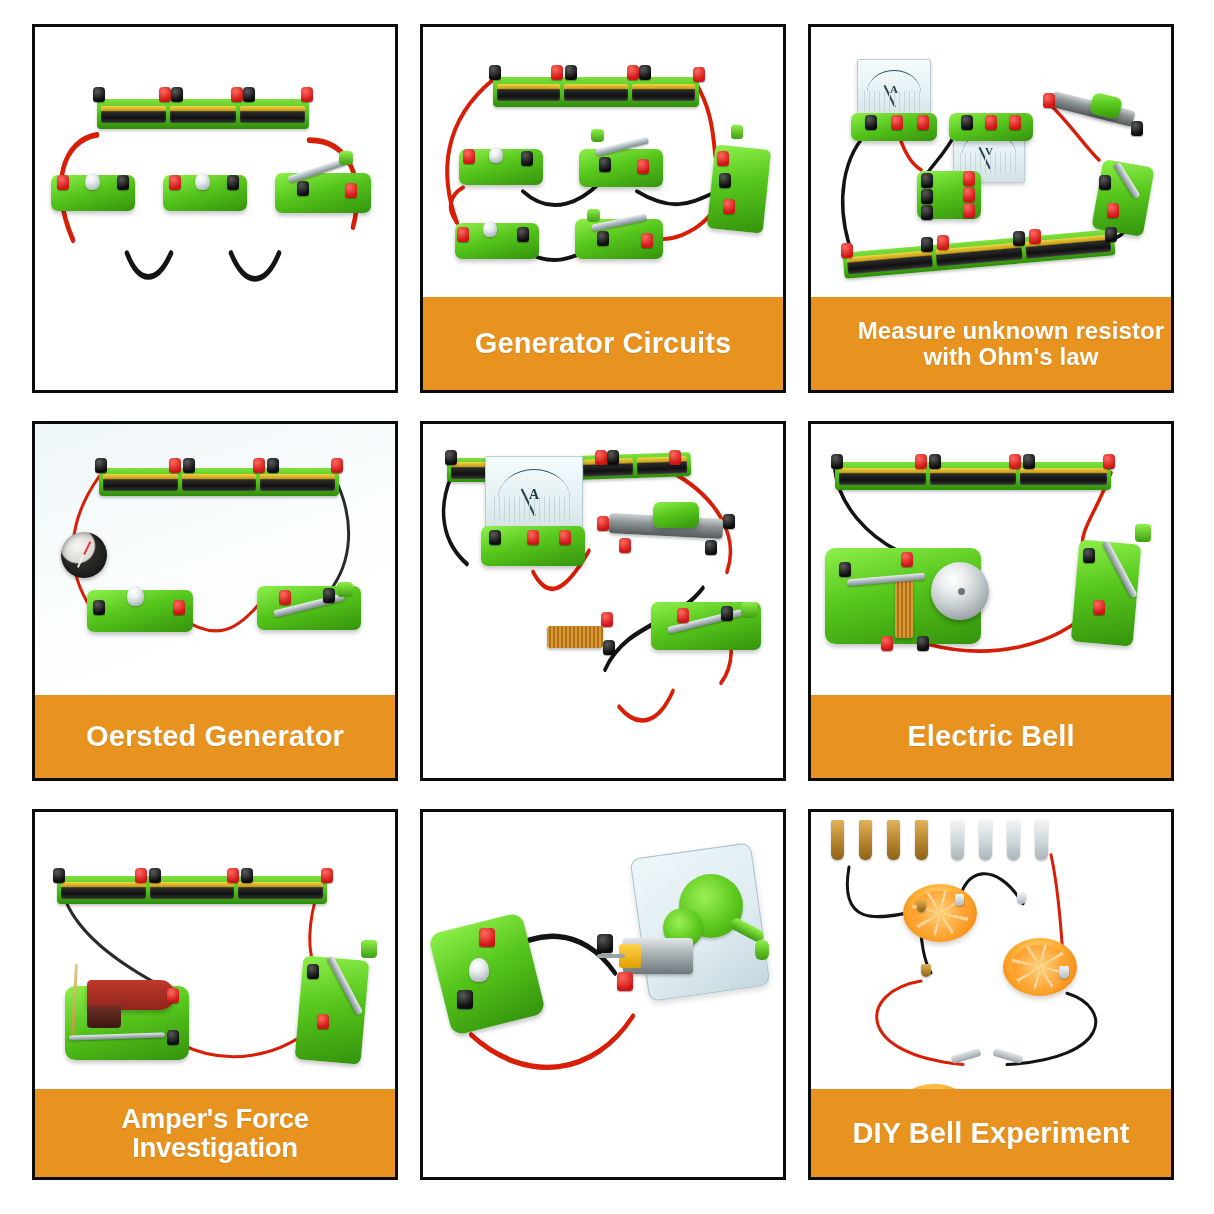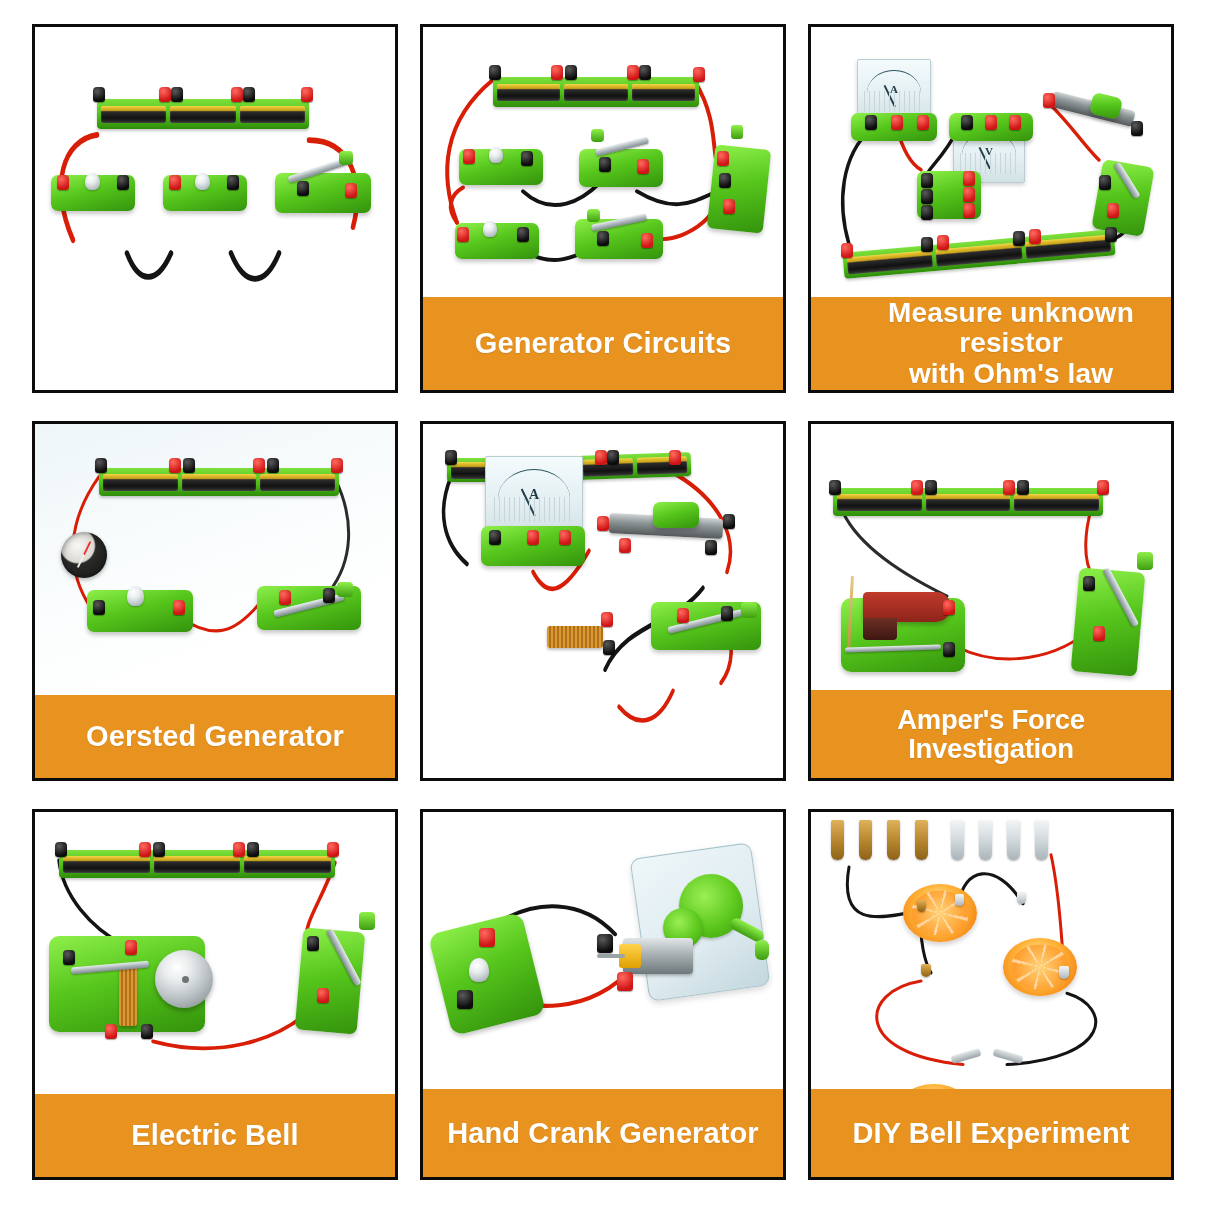--- a/index.html
+++ b/index.html
@@ -57,21 +57,21 @@
     justify-content: center;
     text-align: center;
     font-weight: bold;
     letter-spacing: .1px;
     line-height: 1.06;
     padding: 0 4px;
     box-sizing: border-box;
     text-shadow: 0 1px 1px rgba(0,0,0,.10);
   }
   .caption.h-r1 { height: 93px; font-size: 29px; }
-  .caption.h-r1.two-line { font-size: 28px; line-height: 1.08; padding-left: 44px; }
+  .caption.h-r1.two-line { font-size: 24px; line-height: 1.08; padding-left: 44px; }
   .caption.h-r2 { height: 83px;  font-size: 29px; }
   .caption.h-r3 { height: 88px;  font-size: 29px; }
   .caption.tight { font-size: 27.5px; letter-spacing: -0.3px; }
 
   
   .abs { position: absolute; }
 
   
   .rail {
     height: 30px;
@@ -470,56 +470,20 @@
       <div class="abs base" style="left:228px; top:178px; width:110px; height:48px;"></div>
       <div class="abs knife-arm" style="left:244px; top:194px; width:76px; transform:rotate(-14deg);"></div>
       <div class="abs" style="left:318px; top:178px; width:16px; height:16px; border-radius:4px; background:linear-gradient(180deg,#8ef04a,#3f9e10);"></div>
       <div class="abs term red" style="left:254px; top:184px;"></div>
       <div class="abs term black" style="left:298px; top:182px;"></div>
     </div>
   </div>
 
   <div class="tile">
     <div class="photo tint-plain">
-      <svg class="wires" viewBox="0 0 360 272" preserveAspectRatio="none">
-        <path d="M26,72 C34,116 84,150 136,176" stroke="#2b2b2b" stroke-width="3" fill="none" stroke-linecap="round"></path>
-        <path d="M284,74 C272,110 272,140 282,156" stroke="#d81e06" stroke-width="3" fill="none" stroke-linecap="round"></path>
-        <path d="M146,228 C190,250 246,242 284,206" stroke="#d81e06" stroke-width="3" fill="none" stroke-linecap="round"></path>
-      </svg>
-      <div class="abs rail" style="left:22px; top:64px; width:270px; height:28px;">
-        <div class="cell"></div>
-        <div class="cell"></div>
-        <div class="cell"></div>
-      </div>
-      <div class="abs term black" style="left:18px; top:56px;"></div>
-      <div class="abs term red" style="left:100px; top:56px;"></div>
-      <div class="abs term black" style="left:114px; top:56px;"></div>
-      <div class="abs term red" style="left:192px; top:56px;"></div>
-      <div class="abs term black" style="left:206px; top:56px;"></div>
-      <div class="abs term red" style="left:286px; top:56px;"></div>
-
-      <div class="abs base" style="left:30px; top:174px; width:124px; height:74px; border-radius:10px;"></div>
-      <div class="abs magnet" style="left:52px; top:168px; width:88px; height:30px; border-radius:6px 20px 20px 6px;"></div>
-      <div class="abs" style="left:52px; top:194px; width:34px; height:22px; background:linear-gradient(180deg,#6d2f24,#3d1712); border-radius:0 0 4px 4px;"></div>
-      <div class="abs" style="left:38px; top:152px; width:3px; height:74px; background:linear-gradient(180deg,#e6c98a,#b9953f); transform:rotate(3deg);"></div>
-      <div class="abs knife-arm" style="left:34px; top:222px; width:96px; height:5px; transform:rotate(-2deg);"></div>
-      <div class="abs term red" style="left:132px; top:176px;"></div>
-      <div class="abs term black" style="left:132px; top:218px;"></div>
-
-      <div class="abs base" style="left:264px; top:146px; width:66px; height:104px; transform:rotate(5deg);"></div>
-      <div class="abs knife-arm" style="left:278px; top:170px; width:64px; transform:rotate(62deg);"></div>
-      <div class="abs" style="left:326px; top:128px; width:16px; height:18px; border-radius:4px; background:linear-gradient(180deg,#8ef04a,#3f9e10);"></div>
-      <div class="abs term black" style="left:272px; top:152px;"></div>
-      <div class="abs term red" style="left:282px; top:202px;"></div>
-    </div>
-    <div class="caption h-r3 tight">Amper's Force Investigation</div>
-  </div>
-
-  <div class="tile">
-    <div class="photo tint-plain">
       <svg class="wires" viewBox="0 0 360 268" preserveAspectRatio="none">
         <path d="M24,46 C28,80 56,110 88,126" stroke="#141414" stroke-width="3.5" fill="none" stroke-linecap="round"></path>
         <path d="M34,136 C22,166 24,190 62,206" stroke="#141414" stroke-width="3.5" fill="none" stroke-linecap="round"></path>
         <path d="M300,48 C286,86 268,106 272,122" stroke="#d81e06" stroke-width="3.5" fill="none" stroke-linecap="round"></path>
         <path d="M118,218 C180,234 244,220 282,182" stroke="#d81e06" stroke-width="3.5" fill="none" stroke-linecap="round"></path>
       </svg>
       <div class="abs rail" style="left:24px; top:38px; width:276px; height:28px;">
         <div class="cell"></div>
         <div class="cell"></div>
         <div class="cell"></div>
@@ -540,20 +504,56 @@
       <div class="abs term red" style="left:70px; top:212px;"></div>
       <div class="abs term black" style="left:106px; top:212px;"></div>
 
       <div class="abs base" style="left:264px; top:118px; width:62px; height:102px; transform:rotate(5deg);"></div>
       <div class="abs knife-arm" style="left:278px; top:142px; width:62px; transform:rotate(62deg);"></div>
       <div class="abs" style="left:324px; top:100px; width:16px; height:18px; border-radius:4px; background:linear-gradient(180deg,#8ef04a,#3f9e10);"></div>
       <div class="abs term black" style="left:272px; top:124px;"></div>
       <div class="abs term red" style="left:282px; top:176px;"></div>
     </div>
     <div class="caption h-r2">Electric Bell</div>
+  </div>
+
+  <div class="tile">
+    <div class="photo tint-plain">
+      <svg class="wires" viewBox="0 0 360 272" preserveAspectRatio="none">
+        <path d="M26,72 C34,116 84,150 136,176" stroke="#2b2b2b" stroke-width="3" fill="none" stroke-linecap="round"></path>
+        <path d="M284,74 C272,110 272,140 282,156" stroke="#d81e06" stroke-width="3" fill="none" stroke-linecap="round"></path>
+        <path d="M146,228 C190,250 246,242 284,206" stroke="#d81e06" stroke-width="3" fill="none" stroke-linecap="round"></path>
+      </svg>
+      <div class="abs rail" style="left:22px; top:64px; width:270px; height:28px;">
+        <div class="cell"></div>
+        <div class="cell"></div>
+        <div class="cell"></div>
+      </div>
+      <div class="abs term black" style="left:18px; top:56px;"></div>
+      <div class="abs term red" style="left:100px; top:56px;"></div>
+      <div class="abs term black" style="left:114px; top:56px;"></div>
+      <div class="abs term red" style="left:192px; top:56px;"></div>
+      <div class="abs term black" style="left:206px; top:56px;"></div>
+      <div class="abs term red" style="left:286px; top:56px;"></div>
+
+      <div class="abs base" style="left:30px; top:174px; width:124px; height:74px; border-radius:10px;"></div>
+      <div class="abs magnet" style="left:52px; top:168px; width:88px; height:30px; border-radius:6px 20px 20px 6px;"></div>
+      <div class="abs" style="left:52px; top:194px; width:34px; height:22px; background:linear-gradient(180deg,#6d2f24,#3d1712); border-radius:0 0 4px 4px;"></div>
+      <div class="abs" style="left:38px; top:152px; width:3px; height:74px; background:linear-gradient(180deg,#e6c98a,#b9953f); transform:rotate(3deg);"></div>
+      <div class="abs knife-arm" style="left:34px; top:222px; width:96px; height:5px; transform:rotate(-2deg);"></div>
+      <div class="abs term red" style="left:132px; top:176px;"></div>
+      <div class="abs term black" style="left:132px; top:218px;"></div>
+
+      <div class="abs base" style="left:264px; top:146px; width:66px; height:104px; transform:rotate(5deg);"></div>
+      <div class="abs knife-arm" style="left:278px; top:170px; width:64px; transform:rotate(62deg);"></div>
+      <div class="abs" style="left:326px; top:128px; width:16px; height:18px; border-radius:4px; background:linear-gradient(180deg,#8ef04a,#3f9e10);"></div>
+      <div class="abs term black" style="left:272px; top:152px;"></div>
+      <div class="abs term red" style="left:282px; top:202px;"></div>
+    </div>
+    <div class="caption h-r3 tight">Amper's Force Investigation</div>
   </div>
 
   <div class="tile">
     <div class="photo tint-plain">
       <svg class="wires" viewBox="0 0 360 272" preserveAspectRatio="none">
         <path d="M70,112 C112,84 160,86 192,120" stroke="#141414" stroke-width="4" fill="none" stroke-linecap="round"></path>
         <path d="M48,166 C104,204 172,196 210,152" stroke="#d81e06" stroke-width="4" fill="none" stroke-linecap="round"></path>
       </svg>
       <div class="abs base" style="left:16px; top:110px; width:96px; height:104px; border-radius:12px; transform:rotate(-14deg);"></div>
       <div class="abs bulb" style="left:46px; top:146px; width:20px; height:24px;"></div>
@@ -564,21 +564,20 @@
       <div class="abs gear" style="left:256px; top:62px; width:64px; height:64px;"></div>
       <div class="abs gear" style="left:240px; top:96px; width:40px; height:40px;"></div>
       <div class="abs" style="left:306px; top:112px; width:36px; height:12px; border-radius:6px; background:linear-gradient(180deg,#8ef04a,#3f9e10); transform:rotate(28deg);"></div>
       <div class="abs" style="left:332px; top:128px; width:14px; height:20px; border-radius:6px; background:linear-gradient(180deg,#8ef04a,#3f9e10);"></div>
       <div class="abs motor" style="left:200px; top:126px; width:70px; height:36px;"></div>
       <div class="abs" style="left:196px; top:132px; width:22px; height:24px; background:linear-gradient(180deg,#ffd34d,#e0a000); border-radius:3px;"></div>
       <div class="abs" style="left:174px; top:142px; width:28px; height:4px; background:#9aa3a6; border-radius:2px;"></div>
       <div class="abs term black" style="left:174px; top:122px; width:16px; height:19px;"></div>
       <div class="abs term red" style="left:194px; top:160px; width:16px; height:19px;"></div>
     </div>
-    <div class="caption h-r3">Hand Crank Generator</div>
   </div>
 
   <div class="tile">
     <div class="photo tint-plain">
       <svg class="wires" viewBox="0 0 360 272" preserveAspectRatio="none">
         <path d="M38,54 C28,110 62,108 110,96" stroke="#141414" stroke-width="3" fill="none" stroke-linecap="round"></path>
         <path d="M110,96 C108,126 114,148 120,158" stroke="#141414" stroke-width="3" fill="none" stroke-linecap="round"></path>
         <path d="M148,90 C152,56 184,46 212,90" stroke="#141414" stroke-width="3" fill="none" stroke-linecap="round"></path>
         <path d="M240,42 C250,86 250,130 254,160" stroke="#d81e06" stroke-width="3" fill="none" stroke-linecap="round"></path>
         <path d="M110,166 C48,176 42,238 152,248" stroke="#d81e06" stroke-width="3" fill="none" stroke-linecap="round"></path>

